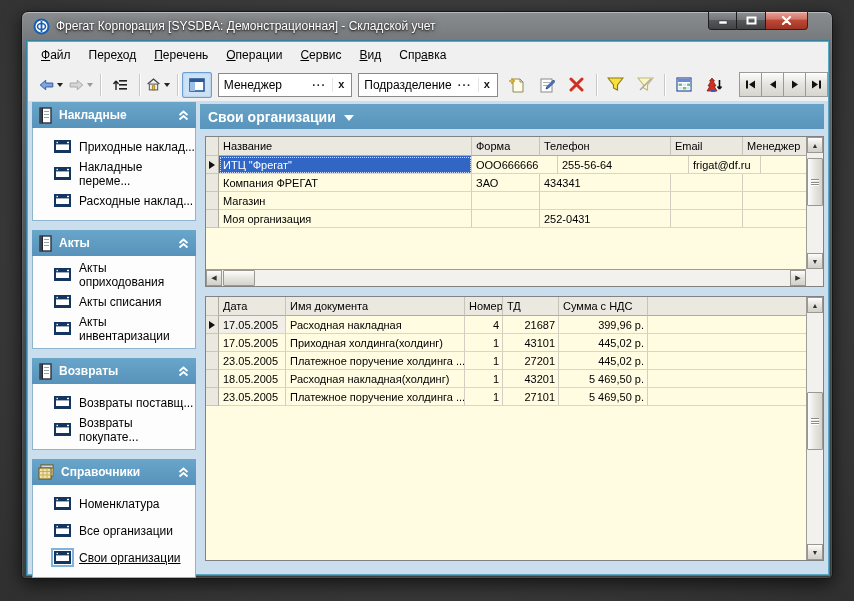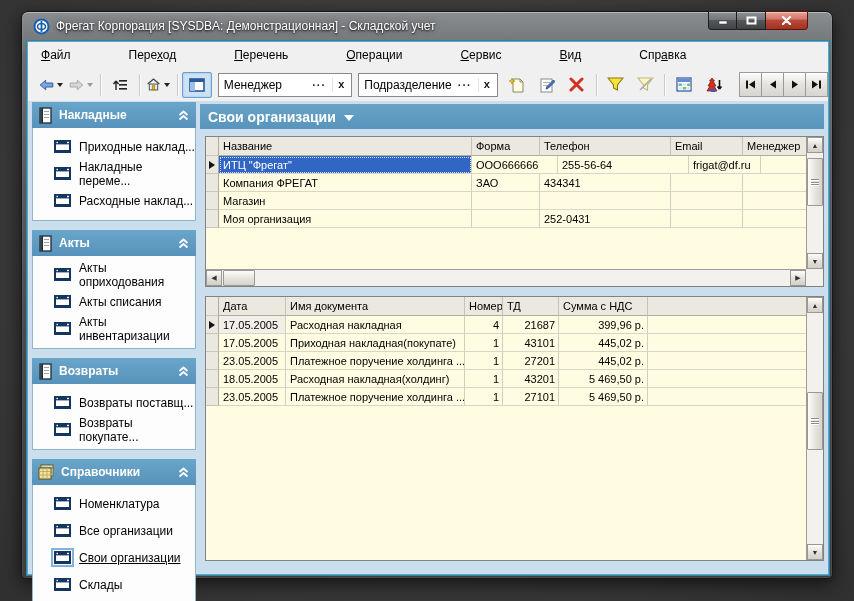--- a/index.html
+++ b/index.html
@@ -41,21 +41,21 @@
   
   .client{
     position:absolute;left:5px;top:29px;width:802px;height:534px;box-sizing:border-box;
     background:#f0f0f0;
     border:1px solid #5aa7c6;
     box-shadow:0 0 0 1px #38809f;
   }
   
   .menubar{
     position:absolute;left:0;top:0;right:0;height:26px;background:#f0f0f0;
-    display:flex;align-items:center;padding-left:4px;font-size:12px;color:#000;gap:40px;
+    display:flex;align-items:center;padding-left:4px;font-size:12px;color:#000;
   }
   .menu-item{padding:4px 9px;cursor:default;}
   .menu-item u{text-decoration:underline;}
   
   .toolbar{
     position:absolute;left:0;top:26px;right:0;height:33px;background:#f0f0f0;
     border-bottom:1px solid #cfcfcf;display:flex;align-items:center;padding-left:8px;
   }
   .tb-btn{height:24px;min-width:24px;display:flex;align-items:center;justify-content:center;padding:0 2px;border:1px solid transparent;border-radius:2px;}
   .tb-btn.pressed{border:1px solid #6b9fd2;background:#cde2f5;box-shadow:inset 0 0 2px rgba(60,110,170,.4);}
@@ -526,32 +526,20 @@
                   <svg width="17" height="13" viewBox="0 0 17 13">
                     <rect x="1" y="1" width="15" height="11" fill="#ffffff" stroke="#14355f" stroke-width="2"></rect>
                     <rect x="1" y="1" width="15" height="3.4" fill="#14355f"></rect>
                     <rect x="2.5" y="1.8" width="1.4" height="1.4" fill="#fff"></rect>
                     <rect x="13" y="1.8" width="2" height="1.4" fill="#fff"></rect>
                     <rect x="2" y="10" width="14" height="2" fill="#14355f"></rect>
                   </svg>
                 </span>
                 <span class="lbl">Свои организации</span>
               </div>
-              <div class="side-item">
-                <span class="win-ic">
-                  <svg width="17" height="13" viewBox="0 0 17 13">
-                    <rect x="1" y="1" width="15" height="11" fill="#ffffff" stroke="#14355f" stroke-width="2"></rect>
-                    <rect x="1" y="1" width="15" height="3.4" fill="#14355f"></rect>
-                    <rect x="2.5" y="1.8" width="1.4" height="1.4" fill="#fff"></rect>
-                    <rect x="13" y="1.8" width="2" height="1.4" fill="#fff"></rect>
-                    <rect x="2" y="10" width="14" height="2" fill="#14355f"></rect>
-                  </svg>
-                </span>
-                <span class="lbl">Склады</span>
-              </div>
             </div>
           </div>
         </div>
 
       <div class="main-header">
         <span>Свои организации</span>
         <span class="tri"></span>
       </div>
 
       <div class="grid-wrap top">
@@ -636,21 +624,21 @@
               <div class="g-cell foc" style="width: 67px;">17.05.2005</div>
               <div class="g-cell" style="width: 179px;">Расходная накладная</div>
               <div class="g-cell r" style="width: 38px;">4</div>
               <div class="g-cell r" style="width: 56px;">21687</div>
               <div class="g-cell r" style="width: 89px;">399,96 р.</div>
               <div class="g-cell fill"></div>
             </div>
             <div class="g-row">
               <div class="g-ind"></div>
               <div class="g-cell" style="width: 67px;">17.05.2005</div>
-              <div class="g-cell" style="width: 179px;">Приходная накладная(покупате)</div>
+              <div class="g-cell" style="width: 179px;">Приходная холдинга(холдинг)</div>
               <div class="g-cell r" style="width: 38px;">1</div>
               <div class="g-cell r" style="width: 56px;">43101</div>
               <div class="g-cell r" style="width: 89px;">445,02 р.</div>
               <div class="g-cell fill"></div>
             </div>
             <div class="g-row">
               <div class="g-ind"></div>
               <div class="g-cell" style="width: 67px;">23.05.2005</div>
               <div class="g-cell" style="width: 179px;">Платежное поручение холдинга ...</div>
               <div class="g-cell r" style="width: 38px;">1</div>

